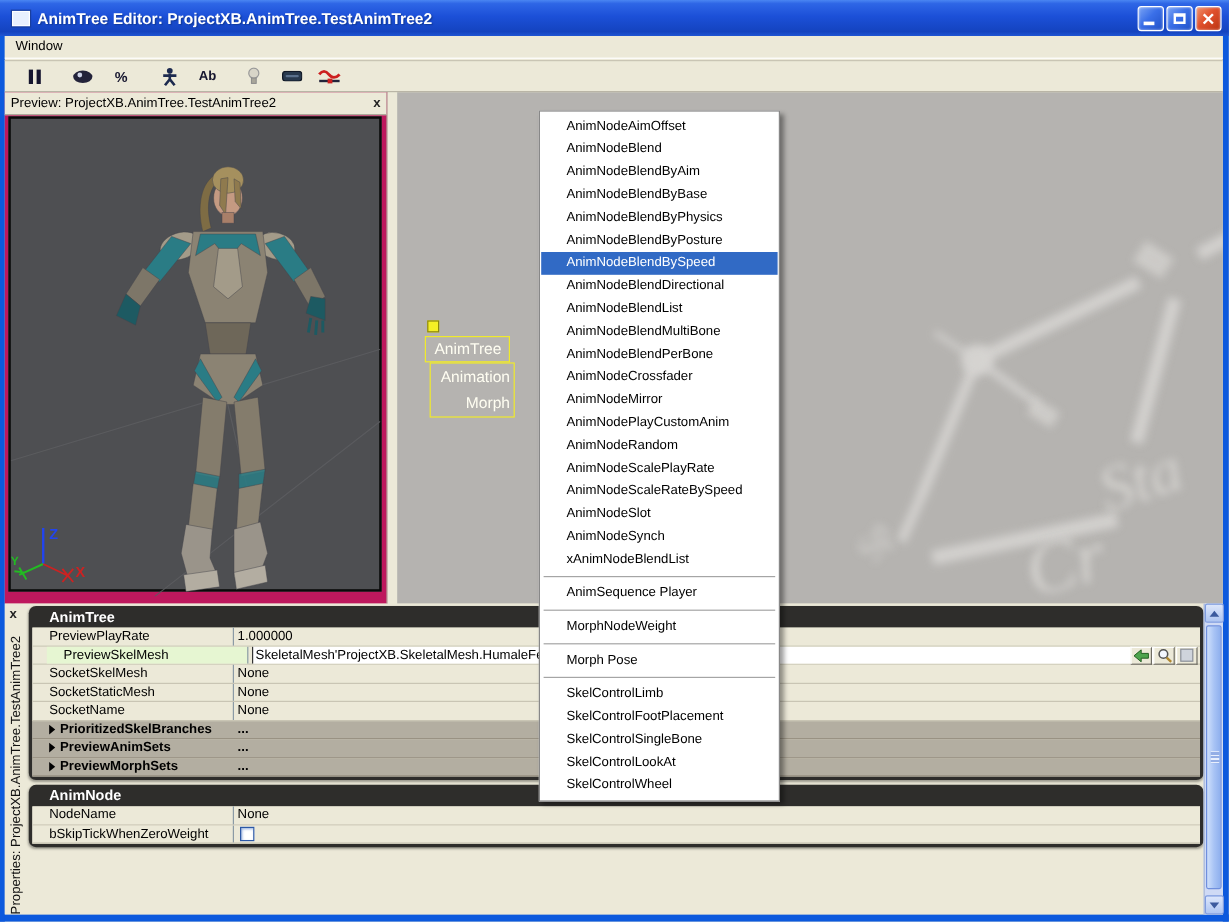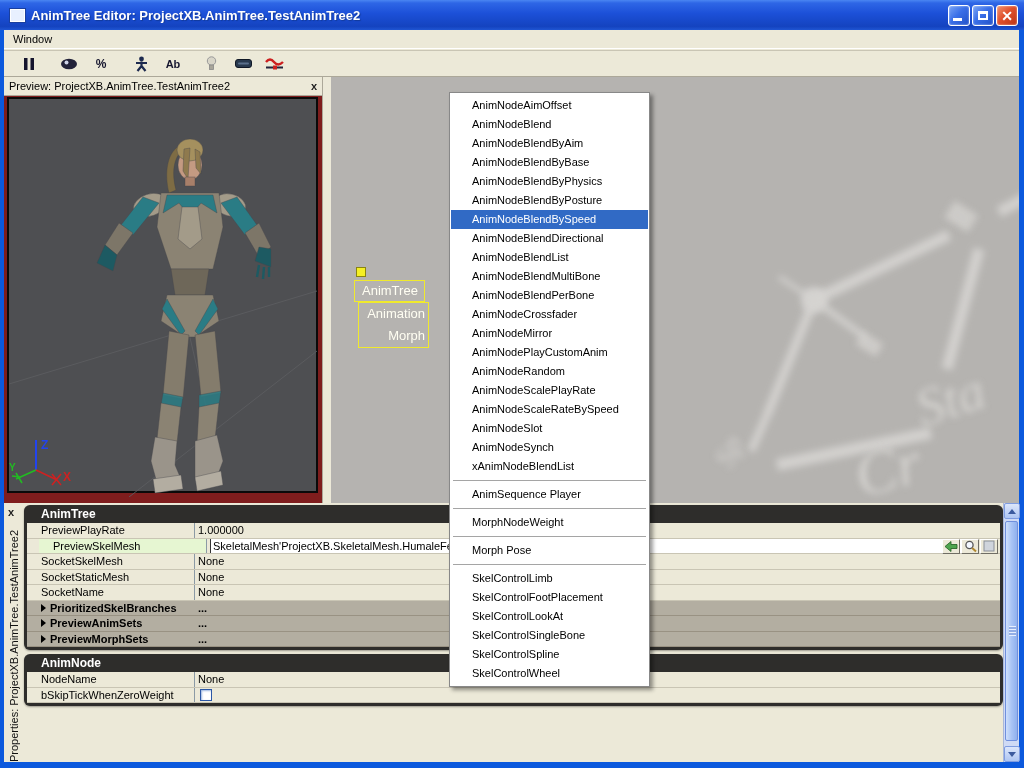--- a/index.html
+++ b/index.html
@@ -23,21 +23,21 @@
 
   
   #menubar { position:absolute; left:0; right:0; top:30px; height:19px; background:#ece9d8; border-bottom:1px solid #fff; display:flex; align-items:center; }
   #menubar .menu-label { font-size:11px; padding:0 9px; color:#000; }
   #toolbar { position:absolute; left:0; right:0; top:50px; height:27px; background:#ece9d8; border-top:1px solid #c9c5b4; border-bottom:1px solid #aca899; display:flex; align-items:center; gap:10px; padding-left:14px; }
   .tbtn { width:22px; height:20px; display:flex; align-items:center; justify-content:center; font-size:12px; font-weight:bold; color:#15152e; }
   .tbtn svg { display:block; }
 
   
   #content { position:absolute; left:0; right:0; top:77px; height:426px; }
-  #preview-panel { position:absolute; left:0; top:0; width:319px; height:100%; background:#7f1d1d; border-right:1px solid #aca899; }
+  #preview-panel { position:absolute; left:0; top:0; width:319px; height:100%; background:#be185d; border-right:1px solid #aca899; }
   #preview-header { height:19px; display:flex; align-items:center; border-bottom:1px solid #aca899; background:#ece9d8; }
   #preview-header .ph-title { font-size:11px; padding-left:5px; flex:1; white-space:nowrap; }
   #preview-header .ph-close { width:16px; font-size:11px; font-weight:bold; text-align:center; color:#222; }
   #viewport { position:absolute; left:3px; top:20px; right:4px; bottom:10px; background:#4e4f52; border:2px solid #0a0a0a; }
   #viewport svg { position:absolute; left:0; top:0; }
 
   #splitter { position:absolute; left:319px; top:0; width:8px; height:100%; background:#ece9d8; }
   #graph { position:absolute; left:327px; right:0; top:0; bottom:0; background:#b5b3b0; overflow:hidden; }
 
   
@@ -311,23 +311,22 @@
       <div class="menu-item">xAnimNodeBlendList</div>
       <div class="menu-sep"></div>
       <div class="menu-item">AnimSequence Player</div>
       <div class="menu-sep"></div>
       <div class="menu-item">MorphNodeWeight</div>
       <div class="menu-sep"></div>
       <div class="menu-item">Morph Pose</div>
       <div class="menu-sep"></div>
       <div class="menu-item">SkelControlLimb</div>
       <div class="menu-item">SkelControlFootPlacement</div>
+      <div class="menu-item">SkelControlSingleBone</div>
       <div class="menu-item">SkelControlLookAt</div>
-      <div class="menu-item">SkelControlSingleBone</div>
-      <div class="menu-item">SkelControlSpline</div>
       <div class="menu-item">SkelControlWheel</div>
     </div>
 
   <div id="props">
     <span id="props-close">x</span>
     <div id="props-vlabel">Properties: ProjectXB.AnimTree.TestAnimTree2</div>
 
     <div id="props-body">
       <div class="prop-group">
         <div class="group-header">AnimTree</div>

